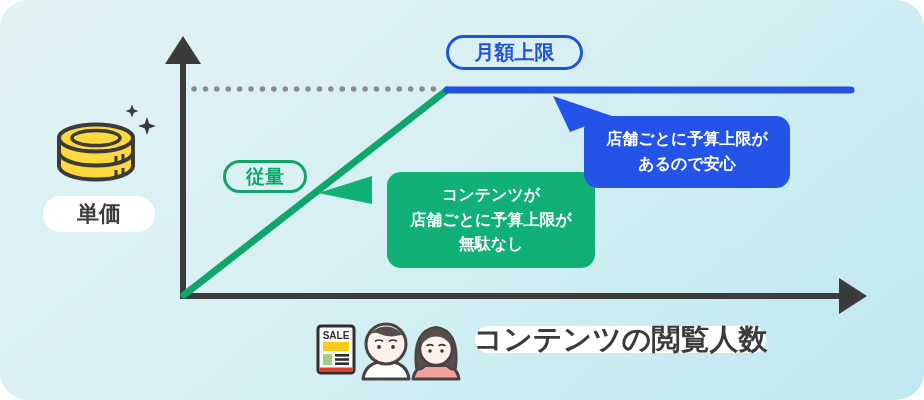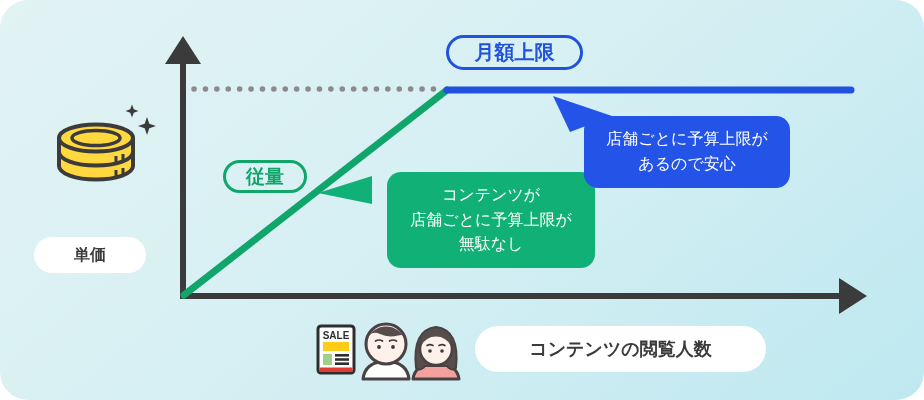--- a/index.html
+++ b/index.html
@@ -8,24 +8,24 @@
     background:linear-gradient(140deg,#E2F3F3 0%,#D7F0F3 45%,#BEE8F0 100%);
   }
   .layer{position:absolute;left:0;top:0;width:924px;height:400px;}
   .pill{
     position:absolute;display:flex;align-items:center;justify-content:center;
     border-radius:999px;font-weight:bold;box-sizing:border-box;white-space:nowrap;
   }
   .pill-cap{left:446px;top:35px;width:137px;height:35px;border:3px solid #2152DE;color:#2152DE;font-size:20px;}
   .pill-metered{left:223px;top:148px;width:84px;height:33px;border:3px solid #10A56B;color:#10A56B;font-size:19px;margin-top:12px;}
   .pill-white{background:#ffffff;color:#3B3B3B;}
-  .pill-unit{left:34px;top:196px;width:112px;height:36px;font-size:16px;margin-top:41px;}
-  .pill-viewers{left:475px;top:326px;width:291px;height:46px;font-size:18px;}
+  .pill-unit{left:43px;top:196px;width:112px;height:36px;font-size:22px;}
+  .pill-viewers{left:475px;top:326px;width:291px;height:27px;font-size:29px;}
   .bubble{
-    position:absolute;border-radius:14px;color:#ffffff;font-weight:normal;
+    position:absolute;border-radius:14px;color:#ffffff;font-weight:bold;
     display:flex;flex-direction:column;align-items:center;justify-content:center;
     text-align:center;font-size:16px;line-height:1.55;
   }
   .bubble-green{left:387px;top:172px;width:208px;height:96px;background:#10B077;}
   .bubble-blue{left:584px;top:116px;width:206px;height:72px;background:#2453E8;}
   .bubble span{display:block;}
 </style>
 </head>
 <body>
 

